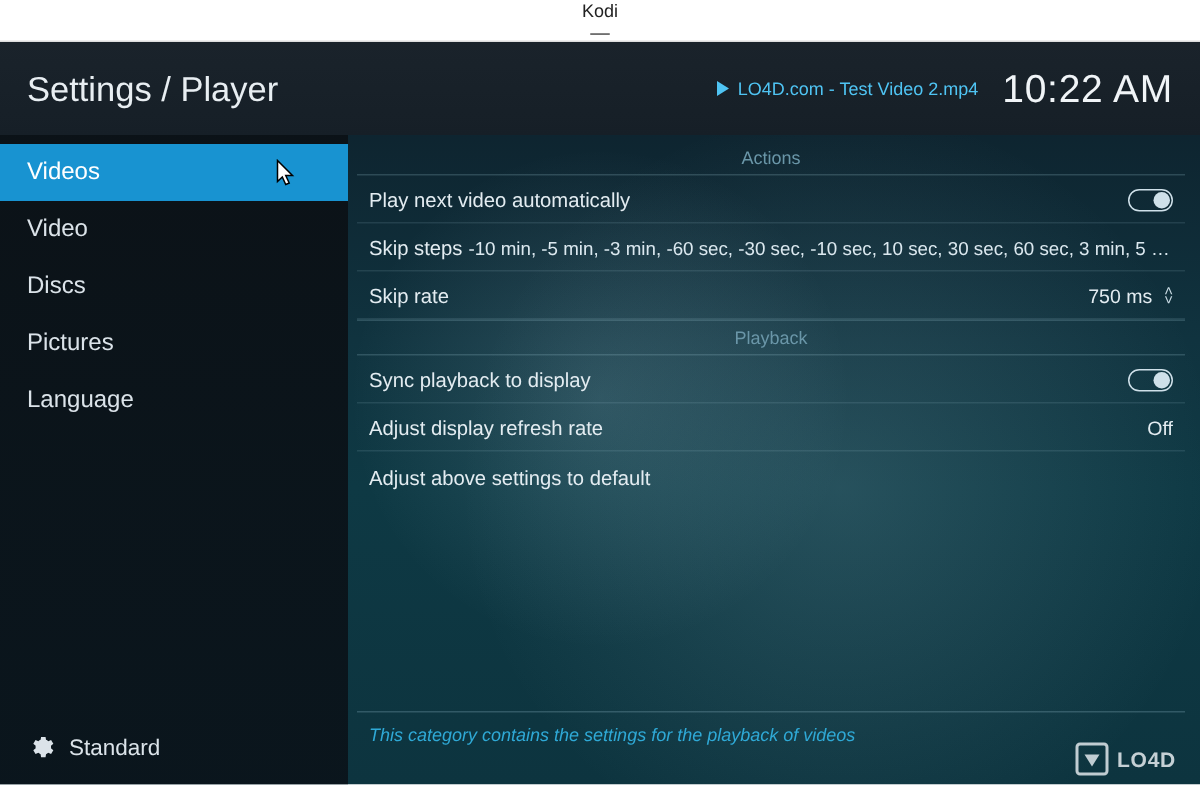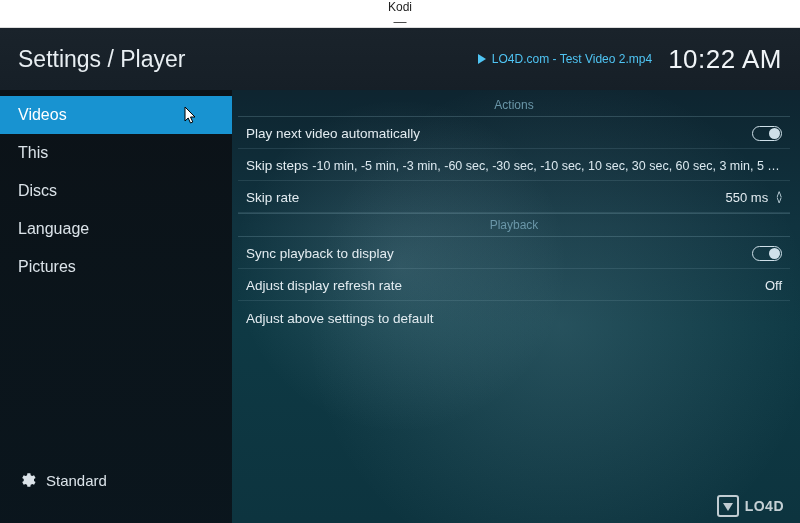--- a/index.html
+++ b/index.html
@@ -95,21 +95,21 @@
   top: 10px;
   width: 14px;
   height: 20px;
   pointer-events: none;
 }
 .sidebar-spacer { flex: 1; }
 .sidebar-footer {
   display: flex;
   align-items: center;
   gap: 10px;
-  padding: 12px 18px 34px;
+  padding: 12px 18px 16px;
   font-size: 15px;
   color: #dbe3e9;
 }
 .gear-svg { width: 18px; height: 18px; }
 
 .content {
   flex: 1;
   display: flex;
   flex-direction: column;
   padding: 4px 10px 16px 6px;
@@ -211,30 +211,30 @@
 
   <div class="main">
     <div class="sidebar">
       <div class="sidebar-item active">
         <span>Videos</span>
         <svg class="cursor-pointer" viewBox="0 0 14 20">
           <path d="M1 1 L1 15 L4.2 12 L6.5 17 L8.8 16 L6.5 11 L11 11 Z" fill="#fff" stroke="#000" stroke-width="1"></path>
         </svg>
       </div>
       <div class="sidebar-item">
-        <span>This</span>
+        <span>Video</span>
       </div>
       <div class="sidebar-item">
         <span>Discs</span>
       </div>
       <div class="sidebar-item">
+        <span>Pictures</span>
+      </div>
+      <div class="sidebar-item">
         <span>Language</span>
-      </div>
-      <div class="sidebar-item">
-        <span>Pictures</span>
       </div>
       <div class="sidebar-spacer"></div>
       <div class="sidebar-footer">
         <svg class="gear-svg" viewBox="0 0 24 24">
           <path fill="#dbe3e9" d="M12 8a4 4 0 100 8 4 4 0 000-8zm9.4 4a7.5 7.5 0 00-.1-1.2l2.1-1.6-2-3.4-2.5 1a7.6 7.6 0 00-2-1.2l-.4-2.6h-4l-.4 2.6a7.6 7.6 0 00-2 1.2l-2.5-1-2 3.4 2.1 1.6a7.5 7.5 0 000 2.4l-2.1 1.6 2 3.4 2.5-1a7.6 7.6 0 002 1.2l.4 2.6h4l.4-2.6a7.6 7.6 0 002-1.2l2.5 1 2-3.4-2.1-1.6c.07-.4.1-.8.1-1.2z"></path>
         </svg>
         <span>Standard</span>
       </div>
     </div>
 
@@ -250,21 +250,21 @@
       </div>
 
       <div class="row">
         <span class="label">Skip steps</span>
         <span class="inline-value">-10 min, -5 min, -3 min, -60 sec, -30 sec, -10 sec, 10 sec, 30 sec, 60 sec, 3 min, 5 min, 10 min</span>
       </div>
 
       <div class="row">
         <span class="label">Skip rate</span>
         <div class="value-area">
-          <span class="value-text">550 ms</span>
+          <span class="value-text">750 ms</span>
           <div class="spinner-arrows">
             <span>˄</span>
             <span>˅</span>
           </div>
         </div>
       </div>
 
       <div class="section-header">Playback</div>
 
       <div class="row">
@@ -278,20 +278,21 @@
         <span class="label">Adjust display refresh rate</span>
         <div class="value-area">
           <span class="value-text">Off</span>
         </div>
       </div>
 
       <div class="row" style="border-bottom:none;">
         <span class="label">Adjust above settings to default</span>
       </div>
 
+      <div class="content-footer">This category contains the settings for the playback of videos</div>
 
       <div class="watermark">
         <div class="wm-icon">
             <div class="wm-arrow"></div>
           </div>
         <span class="wm-text">LO4D</span>
       </div>
     </div>
   </div>
 </div>

